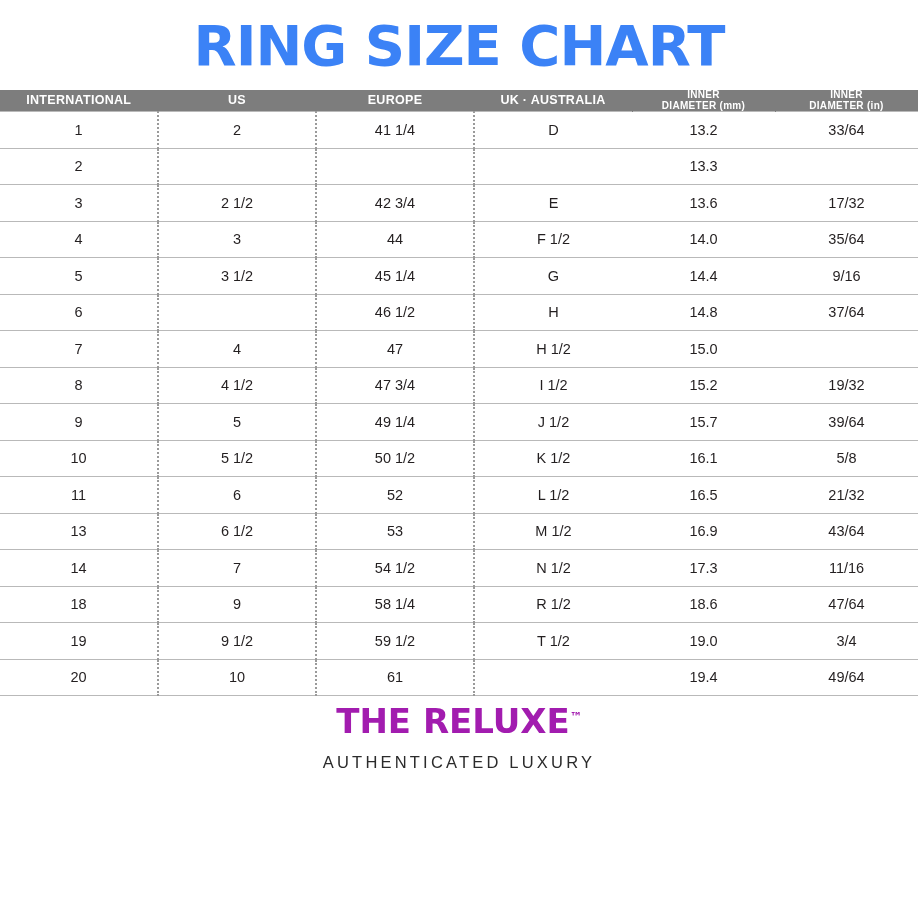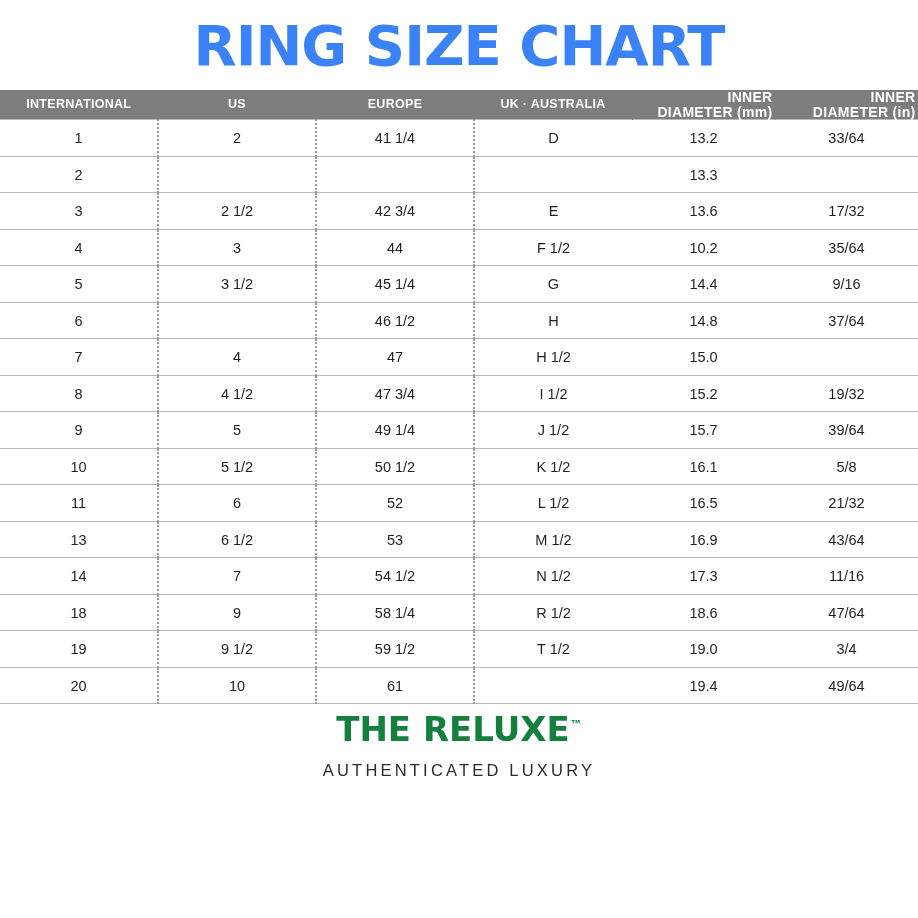--- a/index.html
+++ b/index.html
@@ -43,24 +43,23 @@
     font-weight: bold;
     letter-spacing: 0.3px;
     text-align: center;
     height: 16px;
     padding: 0 2px;
     vertical-align: middle;
     border-right: 1px solid #7d7d7d;
   }
   table.size-table thead th .sub {
     display: block;
-    font-size: 14px;
+    font-size: 10px;
     font-weight: bold;
     line-height: 1.05;
-    text-align: right;
   }
   table.size-table thead th .hdr-main {
     display: block;
     line-height: 1.05;
   }
   table.size-table tbody td {
     height: 35.5px;
     text-align: center;
     font-size: 14.5px;
     color: #231f20;
@@ -88,21 +87,21 @@
   .footer {
     text-align: center;
     margin-top: 8px;
   }
   .brand {
     font-family: "DejaVu Sans", sans-serif;
     font-weight: 800;
     font-size: 34px;
     letter-spacing: 0px;
     line-height: 1;
-    color: #15803d;
+    color: #a21caf;
     position: relative;
     display: inline-block;
   }
   .brand .tm {
     font-size: 12px;
     vertical-align: super;
     font-weight: 700;
   }
   .tagline {
     font-size: 16.5px;
@@ -174,21 +173,21 @@
           <td class="dotsep">42 3/4</td>
           <td class="plain">E</td>
           <td class="plain">13.6</td>
           <td class="plain">17/32</td>
         </tr>
         <tr>
           <td class="dotsep">4</td>
           <td class="dotsep">3</td>
           <td class="dotsep">44</td>
           <td class="plain">F 1/2</td>
-          <td class="plain">10.2</td>
+          <td class="plain">14.0</td>
           <td class="plain">35/64</td>
         </tr>
         <tr>
           <td class="dotsep">5</td>
           <td class="dotsep">3 1/2</td>
           <td class="dotsep">45 1/4</td>
           <td class="plain">G</td>
           <td class="plain">14.4</td>
           <td class="plain">9/16</td>
         </tr>

